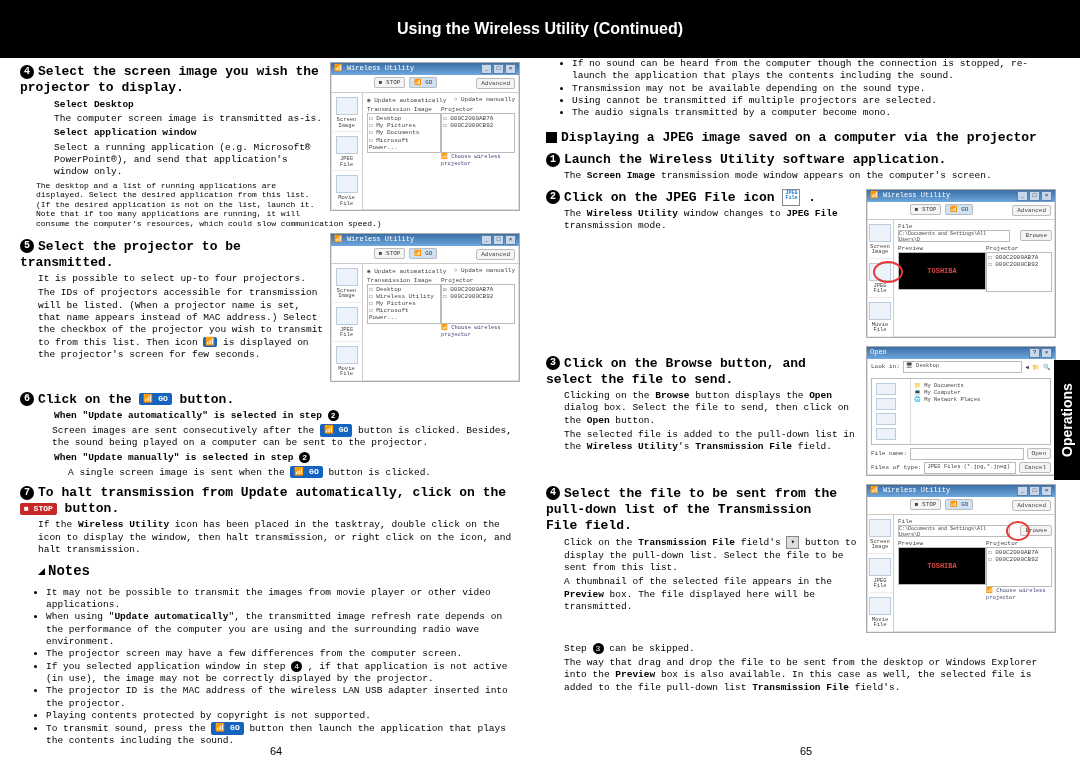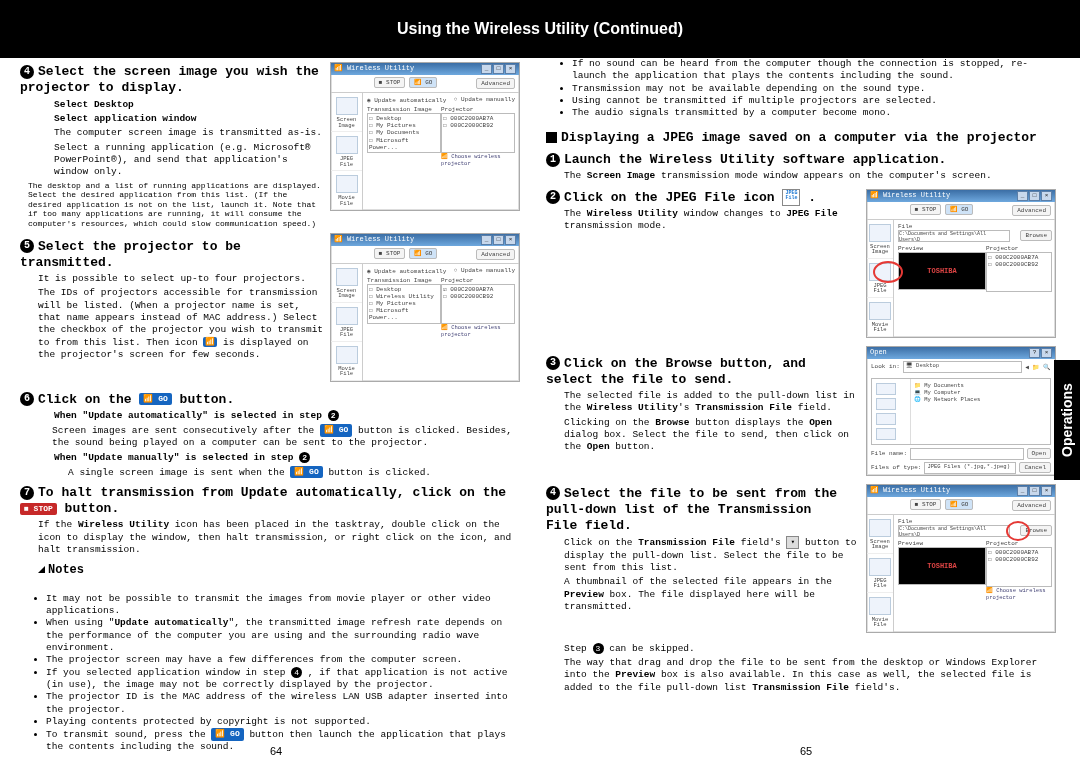--- a/index.html
+++ b/index.html
@@ -64,33 +64,33 @@
   }
   .body-text {
     font-size: 9.5px;
     line-height: 1.3;
     margin: 2px 0 2px 34px;
   }
   .body-text.tight { margin-left: 18px; }
   .small-note {
     font-size: 8px;
     line-height: 1.2;
-    margin: 2px 0 0 8px;
+    margin: 2px 0 0 16px;
   }
   .sub-b { font-weight: bold; }
   ul.bullets {
     margin: 2px 0 2px 12px;
     padding: 0 0 0 14px;
     font-size: 9.5px;
     line-height: 1.3;
   }
   .notes-hdr {
     font-weight: bold;
-    font-size: 12px;
-    margin: 6px 0 16px 18px;
+    font-size: 14px;
+    margin: 6px 0 8px 18px;
   }
   .go-btn {
     display: inline-block;
     background: #1565c0;
     color: #fff;
     font-size: 8px;
     font-weight: bold;
     padding: 1px 4px;
     border-radius: 2px;
     vertical-align: middle;
@@ -268,22 +268,22 @@
                   <div class="choose">📶 <span>Choose wireless projector</span></div>
                 </div>
           </div>
         </div>
       </div>
     </div>
   </div>
 
   <div class="step-head" style="width:300px"><span class="num">4</span><span>Select the screen image you wish the projector to display.</span></div>
   <div class="body-text sub-b">Select Desktop</div>
+  <div class="body-text">The computer screen image is transmitted as-is.</div>
   <div class="body-text sub-b">Select application window</div>
-  <div class="body-text">The computer screen image is transmitted as-is.</div>
   <div class="body-text">Select a running application (e.g. Microsoft® PowerPoint®), and send that application's window only.</div>
   <div class="small-note">The desktop and a list of running applications are displayed. Select the desired application from this list. (If the desired application is not on the list, launch it. Note that if too many applications are running, it will consume the computer's resources, which could slow communication speed.)</div>
 
   <div style="clear:both"></div>
 
   <div class="float-shot">
     <div class="shot">
       <div class="tb">
             <span>📶 <span>Wireless Utility</span></span>
             <span class="win-btns"><span>_</span><span>□</span><span>×</span></span>
@@ -445,22 +445,22 @@
           </div>
       <div style="padding:2px 4px;display:flex;align-items:center;gap:3px">
             <span>Files of type:</span>
             <div style="border:1px solid #bbb;flex:1;height:10px;font-size:5.5px;padding:0 2px">JPEG Files (*.jpg,*.jpeg)</div>
             <span class="tbtn">Cancel</span>
           </div>
     </div>
   </div>
 
   <div class="step-head" style="width:300px;margin-top:14px"><span class="num">3</span><span>Click on the Browse button, and select the file to send.</span></div>
+  <div class="body-text tight" style="width:300px"><span>Clicking on the </span><b>Browse</b><span> button displays the </span><b>Open</b><span> dialog box. Select the file to send, then click on the </span><b>Open</b><span> button.</span></div>
   <div class="body-text tight" style="width:300px"><span>The selected file is added to the pull-down list in the </span><b>Wireless Utility</b><span>'s </span><b>Transmission File</b><span> field.</span></div>
-  <div class="body-text tight" style="width:300px"><span>Clicking on the </span><b>Browse</b><span> button displays the </span><b>Open</b><span> dialog box. Select the file to send, then click on the </span><b>Open</b><span> button.</span></div>
 
   <div style="clear:both"></div>
 
   <div class="float-shot">
     <div class="shot">
       <div class="tb">
             <span>📶 <span>Wireless Utility</span></span>
             <span class="win-btns"><span>_</span><span>□</span><span>×</span></span>
           </div>
       <div class="toolbar">

